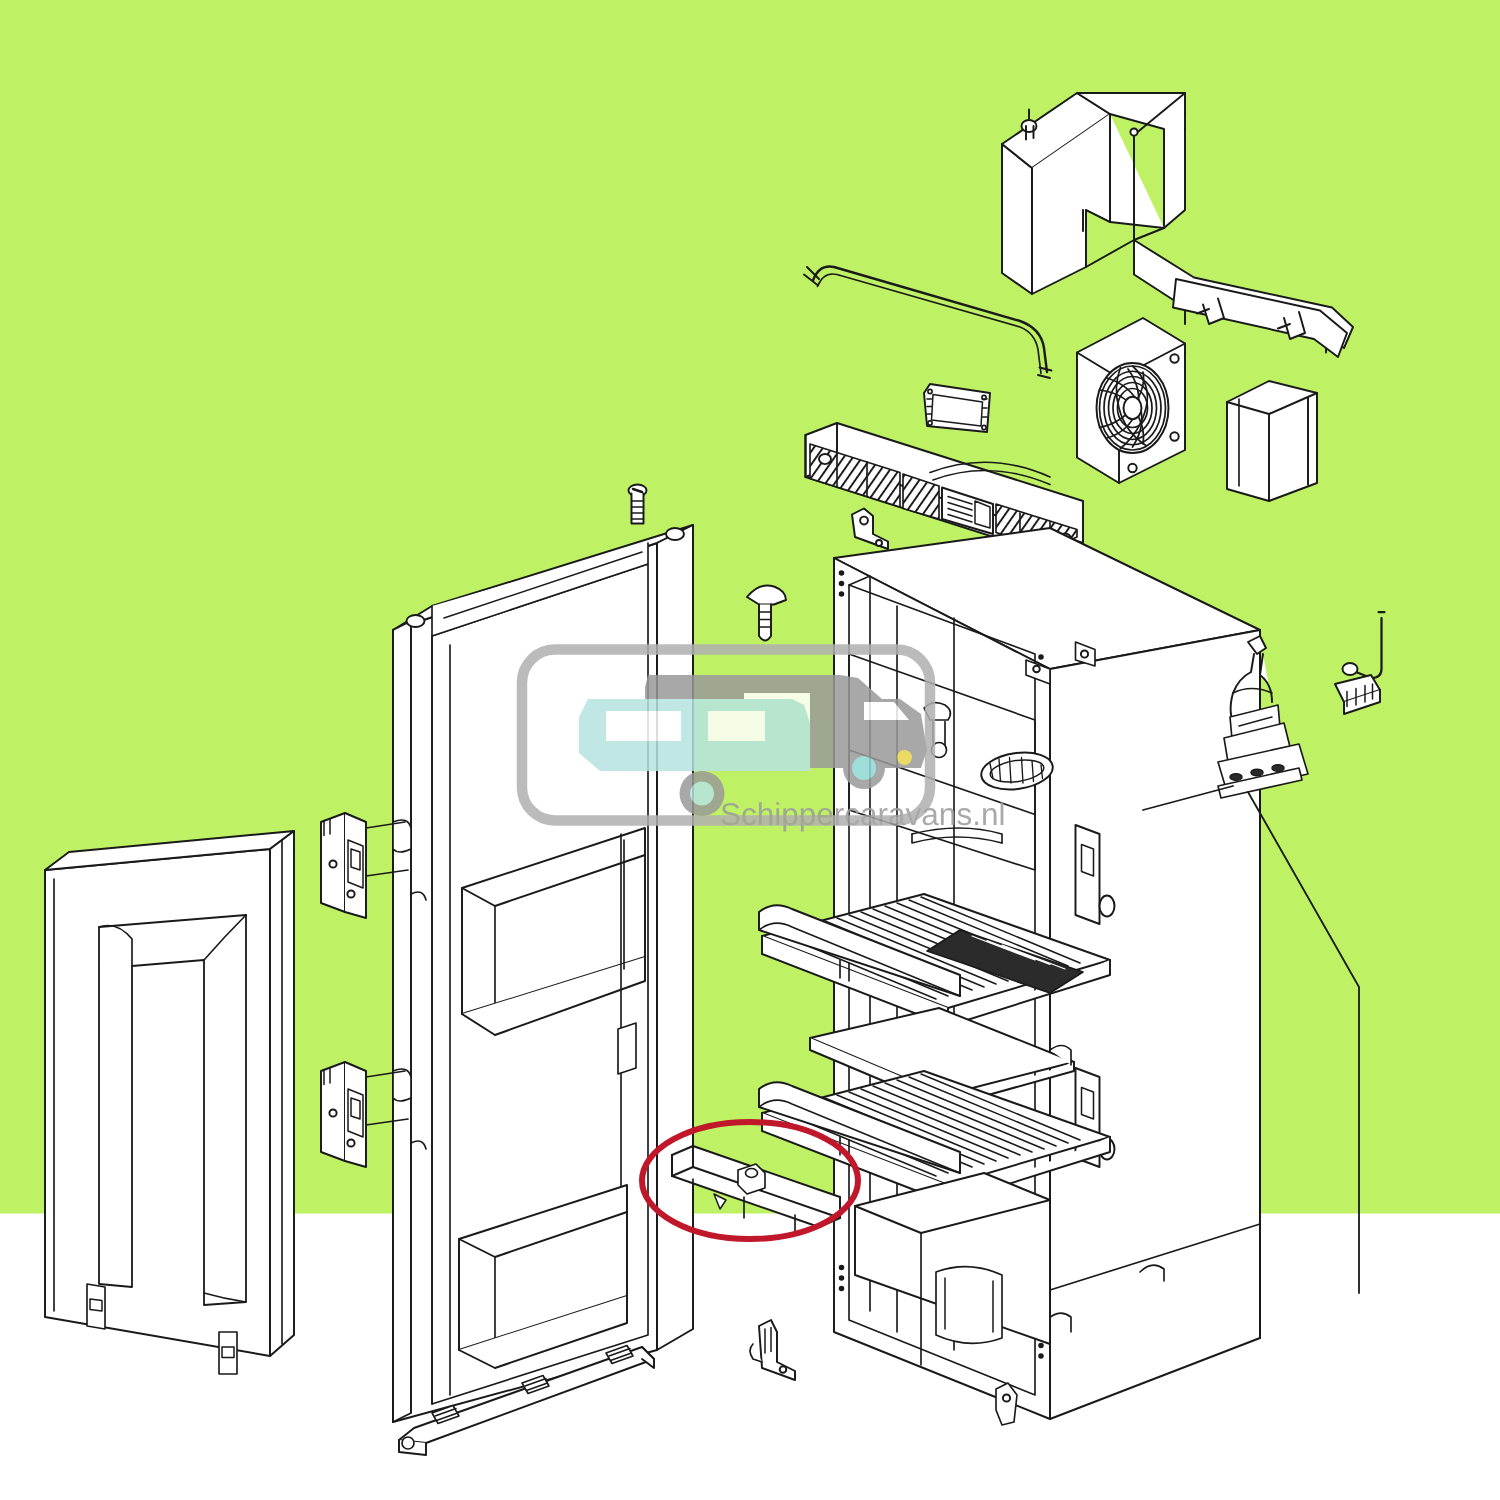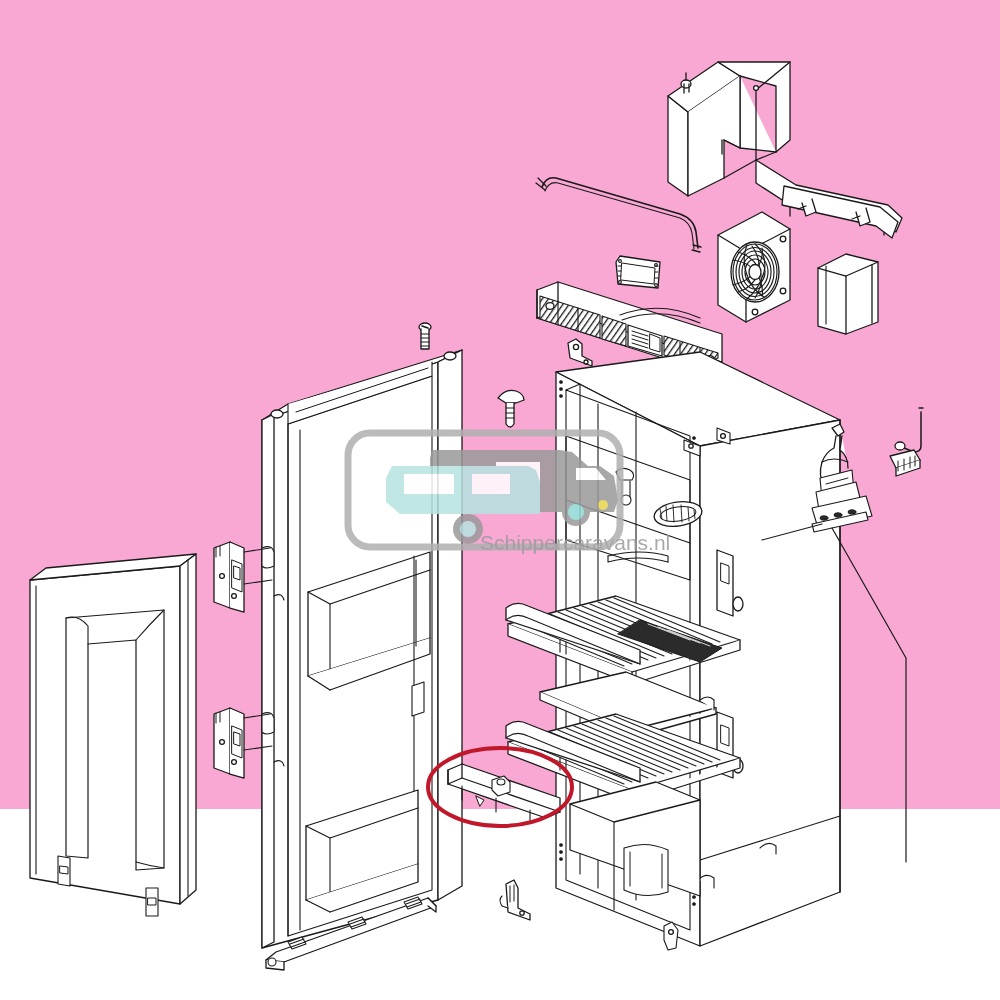--- a/index.html
+++ b/index.html
@@ -1,18 +1,18 @@
 <!DOCTYPE html>
 <html><head>
 <meta charset="utf-8">
 <style>
   html,body{margin:0;padding:0;background:#ffffff;}
   body{width:1000px;height:1000px;overflow:hidden;
        font-family:"Liberation Sans", sans-serif;}
-  #stage{position:relative;width:1000px;height:809px;background:#f9a8d4;}
+  #stage{position:relative;width:1000px;height:809px;background:#bef264;}
   #stage svg{position:absolute;top:0;left:0;}
   .wm-text{font-family:"Liberation Sans", sans-serif;font-size:21px;fill:#9b9b9b;}
 </style>
 </head>
 <body>
 
 <div id="stage">
 
 <svg width="1000" height="1000" viewBox="0 0 1000 1000">
   <defs>

